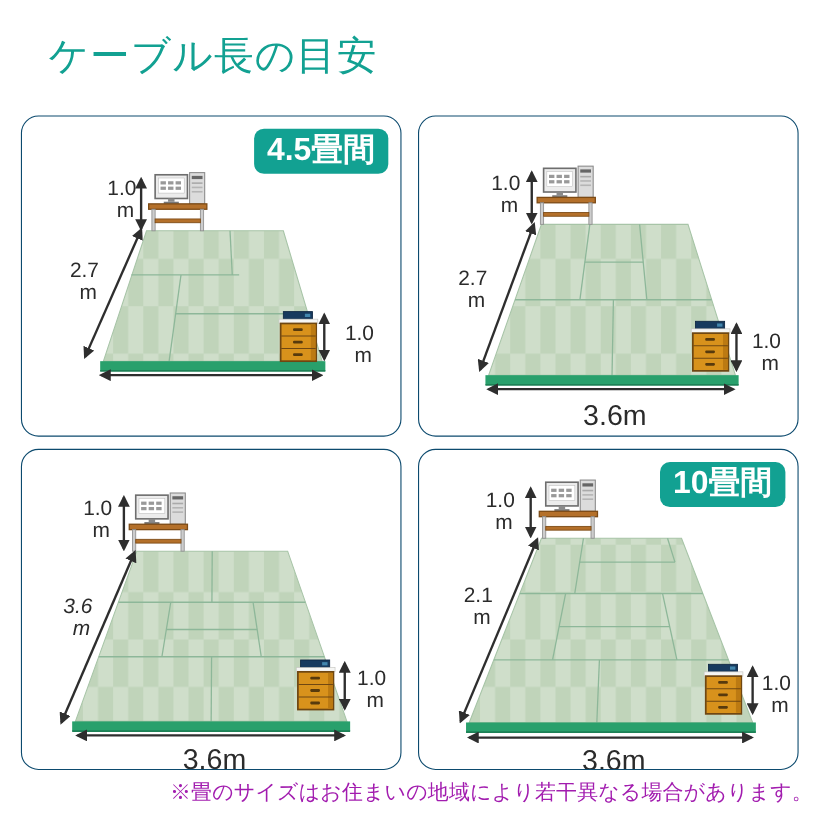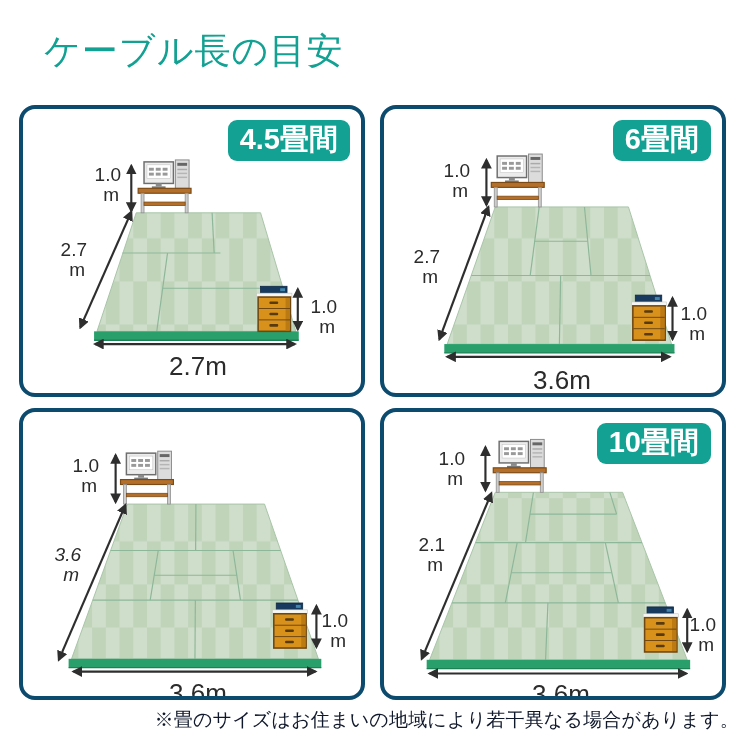--- a/index.html
+++ b/index.html
@@ -12,21 +12,21 @@
     line-height:1.1; white-space:nowrap;
   }
 
   .grid {
     position:absolute; left:19px; top:105px; width:707px; height:598px;
     display:grid; grid-template-columns:346px 346px; grid-template-rows:292px 292px;
     column-gap:15px; row-gap:11px;
   }
   .panel {
     position:relative; box-sizing:border-box;
-    border:4px solid #0c4a6e; border-radius:16px; background:#fff; overflow:hidden;
+    border:1px solid #0c4a6e; border-radius:16px; background:#fff; overflow:hidden;
   }
   .room-svg { position:absolute; left:0; top:0; width:340px; height:286px; display:block; }
 
   .badge {
     position:absolute; top:11px; right:11px;
     background:#12a192; color:#ffffff; font-weight:bold;
     font-size:29px; line-height:1; padding:5px 12px 7px; border-radius:9px;
     white-space:nowrap;
   }
 
@@ -37,21 +37,21 @@
   .lbl span { display:block; }
   .lbl .unit { margin-right:2px; }
 
   .width-lbl {
     position:absolute; width:140px; text-align:center;
     color:#2b2b2b; font-size:26px; font-weight:500; line-height:1;
   }
 
   .footnote {
     position:absolute; right:6px; top:707px;
-    font-size:19px; color:#0f172a; white-space:nowrap; letter-spacing:0.2px;
+    font-size:19px; color:#a21caf; white-space:nowrap; letter-spacing:0.2px;
   }
 </style>
 </head>
 <body>
 
 <div class="page">
 
   <h1 class="page-title">ケーブル長の目安</h1>
 
   <div class="grid">
@@ -129,21 +129,20 @@
         <span class="unit">m</span>
       </div>
       <div class="lbl" style="right:274px; top:131px;">
         <span>2.7</span>
         <span class="unit">m</span>
       </div>
       <div class="lbl" style="right:24px; top:188px;">
         <span>1.0</span>
         <span class="unit">m</span>
       </div>
-      <div class="width-lbl" style="left:105px; top:244px;">2.7m</div>
     </section>
 
     <section class="panel">
       <svg class="room-svg" viewBox="0 0 346 292">
         <defs>
           <pattern id="tat2" patternUnits="userSpaceOnUse" width="28" height="88">
             <rect width="28" height="88" fill="#cfdeca"></rect>
             <rect x="0" y="0" width="14" height="44" fill="#c0d4ba"></rect>
             <rect x="14" y="44" width="14" height="44" fill="#c0d4ba"></rect>
           </pattern>
@@ -200,21 +199,20 @@
           <rect x="13" y="27" width="9" height="2.6" rx="1" fill="#573a0d"></rect>
           <rect x="13" y="38.6" width="9" height="2.6" rx="1" fill="#573a0d"></rect>
         </g>
         <g stroke="#2e2e2e" stroke-width="2.2">
           <line x1="104" y1="52" x2="104" y2="98" marker-start="url(#arr2)" marker-end="url(#arr2)"></line>
           <line x1="106" y1="100" x2="56" y2="235" marker-start="url(#arr2)" marker-end="url(#arr2)"></line>
           <line x1="294" y1="193" x2="294" y2="235" marker-start="url(#arr2)" marker-end="url(#arr2)"></line>
           <line x1="64" y1="253" x2="291" y2="253" marker-start="url(#arr2)" marker-end="url(#arr2)"></line>
         </g>
       </svg>
-      <div class="badge">6畳間</div>
       <div class="lbl" style="right:252px; top:52px;">
         <span>1.0</span>
         <span class="unit">m</span>
       </div>
       <div class="lbl" style="right:282px; top:138px;">
         <span>2.7</span>
         <span class="unit">m</span>
       </div>
       <div class="lbl" style="right:15px; top:195px;">
         <span>1.0</span>

